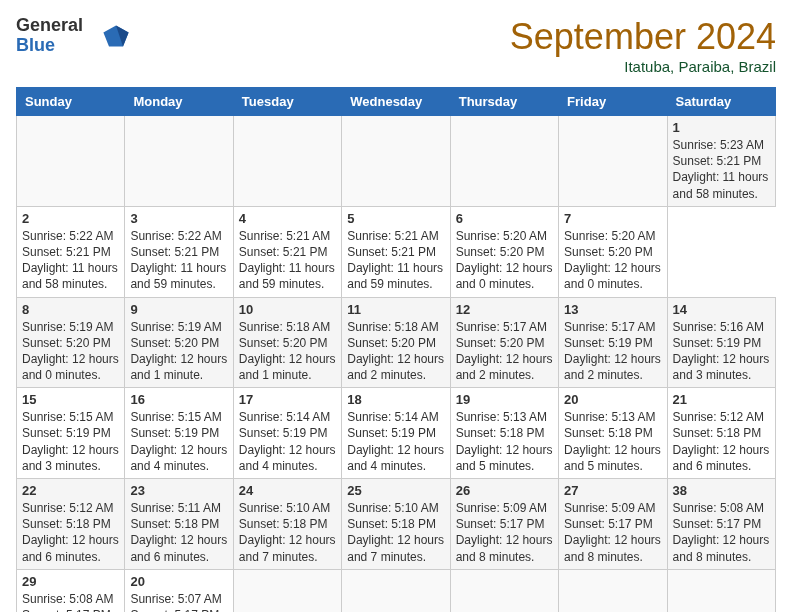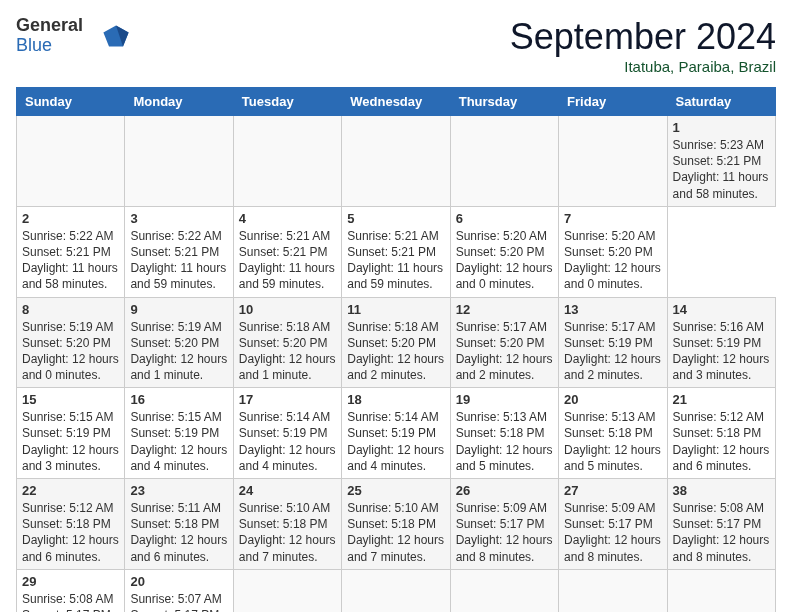--- a/index.html
+++ b/index.html
@@ -30,21 +30,21 @@
       width: 28px;
       height: 28px;
       margin-left: 2px;
     }
     .title-section {
       text-align: right;
     }
     .month-title {
       font-size: 36px;
       font-weight: normal;
-      color: #0f172a;
+      color: #a16207;
     }
     .location {
       font-size: 15px;
       color: #14532d;
     }
     .calendar {
       width: 100%;
       border-collapse: collapse;
       font-size: 11px;
     }
@@ -90,21 +90,21 @@
       height: 70px;
     }
   </style>
 </head>
 <body>
 
 <div class="header">
   <div class="logo">
     <div class="logo-text">
       <span style="font-size:18px;font-weight:bold;color:#333;">General</span>
-      <span style="font-size:18px;font-weight:normal;color:#2a6bb5;">Blue</span>
+      <span style="font-size:18px;font-weight:bold;color:#2a6bb5;">Blue</span>
     </div>
     <svg class="logo-icon" viewBox="0 0 40 40" xmlns="http://www.w3.org/2000/svg">
       <polygon points="10,35 30,35 38,15 20,5 2,15" fill="#2a6bb5"></polygon>
       <polygon points="20,5 38,15 30,35" fill="#1a4a8a"></polygon>
     </svg>
   </div>
   <div class="title-section">
     <div class="month-title">September 2024</div>
     <div class="location">Itatuba, Paraiba, Brazil</div>
   </div>

